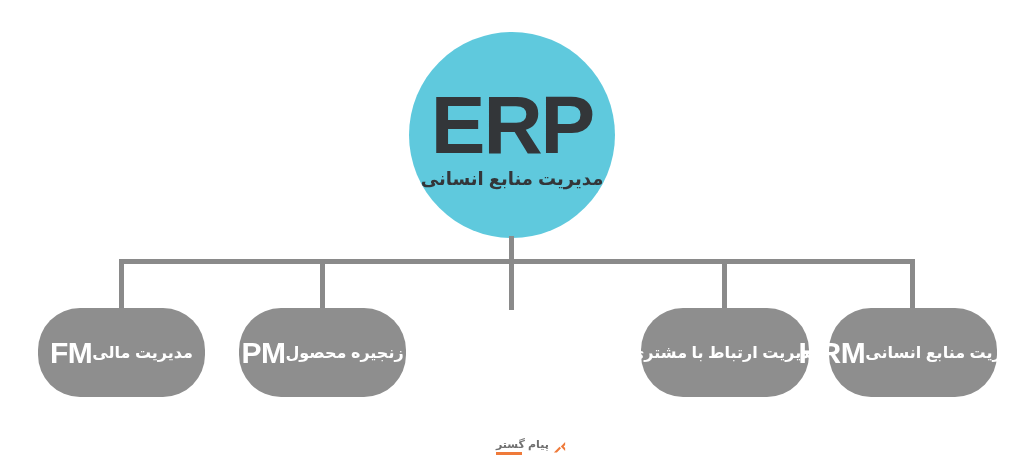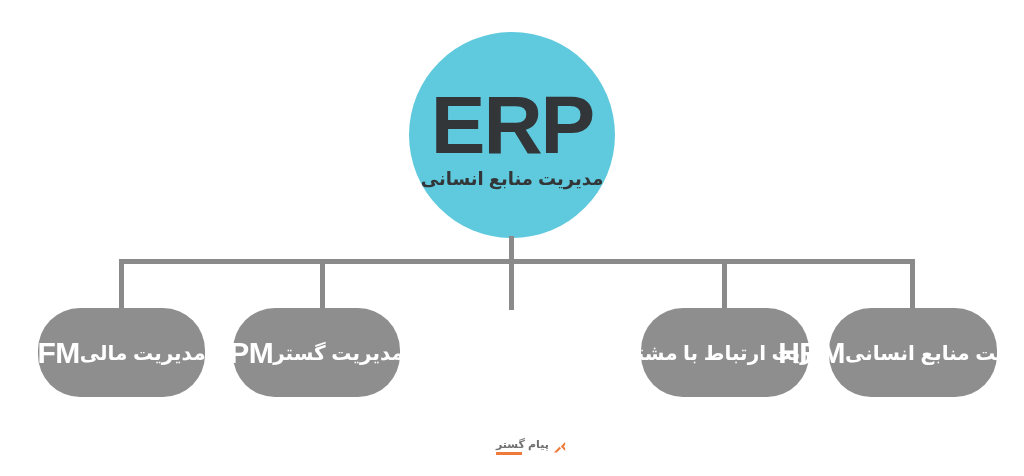--- a/index.html
+++ b/index.html
@@ -35,29 +35,29 @@
   .drop-pm {left:320px;top:259px;height:52px;}
   .drop-crm{left:722px;top:259px;height:52px;}
   .drop-hrm{left:910px;top:259px;height:52px;}
   
   .module{
     position:absolute;top:308px;height:89px;background:#8e8e8e;border-radius:42px;
     display:flex;flex-direction:row;align-items:center;justify-content:center;
     color:#ffffff;
   }
   .module-fm {left:38px;width:167px;}
-  .module-pm {left:233px;width:167px;}
+  .module-pm {left:239px;width:167px;}
   .module-scm{left:428px;width:168px;}
   .module-crm{left:641px;width:168px;}
   .module-hrm{left:829px;width:168px;}
   .module-acronym{
     font-size:30px;font-weight:bold;line-height:1;letter-spacing:-0.5px;
   }
   .module-label{
-    font-size:20px;font-weight:bold;margin-top:0;direction:rtl;white-space:nowrap;
+    font-size:16px;font-weight:bold;margin-top:0;direction:rtl;white-space:nowrap;
   }
   
   .brand{
     position:absolute;left:496px;top:433px;height:22px;
     display:flex;flex-direction:row-reverse;align-items:flex-end;gap:3px;
   }
   .brand-icon{width:15px;height:15px;flex:0 0 auto;}
   .brand-text{
     position:relative;font-size:11px;font-weight:bold;color:#6f6f6f;
     direction:rtl;white-space:nowrap;line-height:1;padding-bottom:5px;
@@ -84,21 +84,21 @@
   <div class="connector stem drop-crm"></div>
   <div class="connector stem drop-hrm"></div>
 
   <div class="module module-fm">
     <div class="module-acronym">FM</div>
     <div class="module-label">مدیریت مالی</div>
   </div>
 
   <div class="module module-pm">
     <div class="module-acronym">PM</div>
-    <div class="module-label">مدیریت گستر</div>
+    <div class="module-label">زنجیره محصول</div>
   </div>
 
 
   <div class="module module-crm">
     <div class="module-label">مدیریت ارتباط با مشتری</div>
   </div>
 
   <div class="module module-hrm">
     <div class="module-acronym">HRM</div>
     <div class="module-label">مدیریت منابع انسانی</div>

